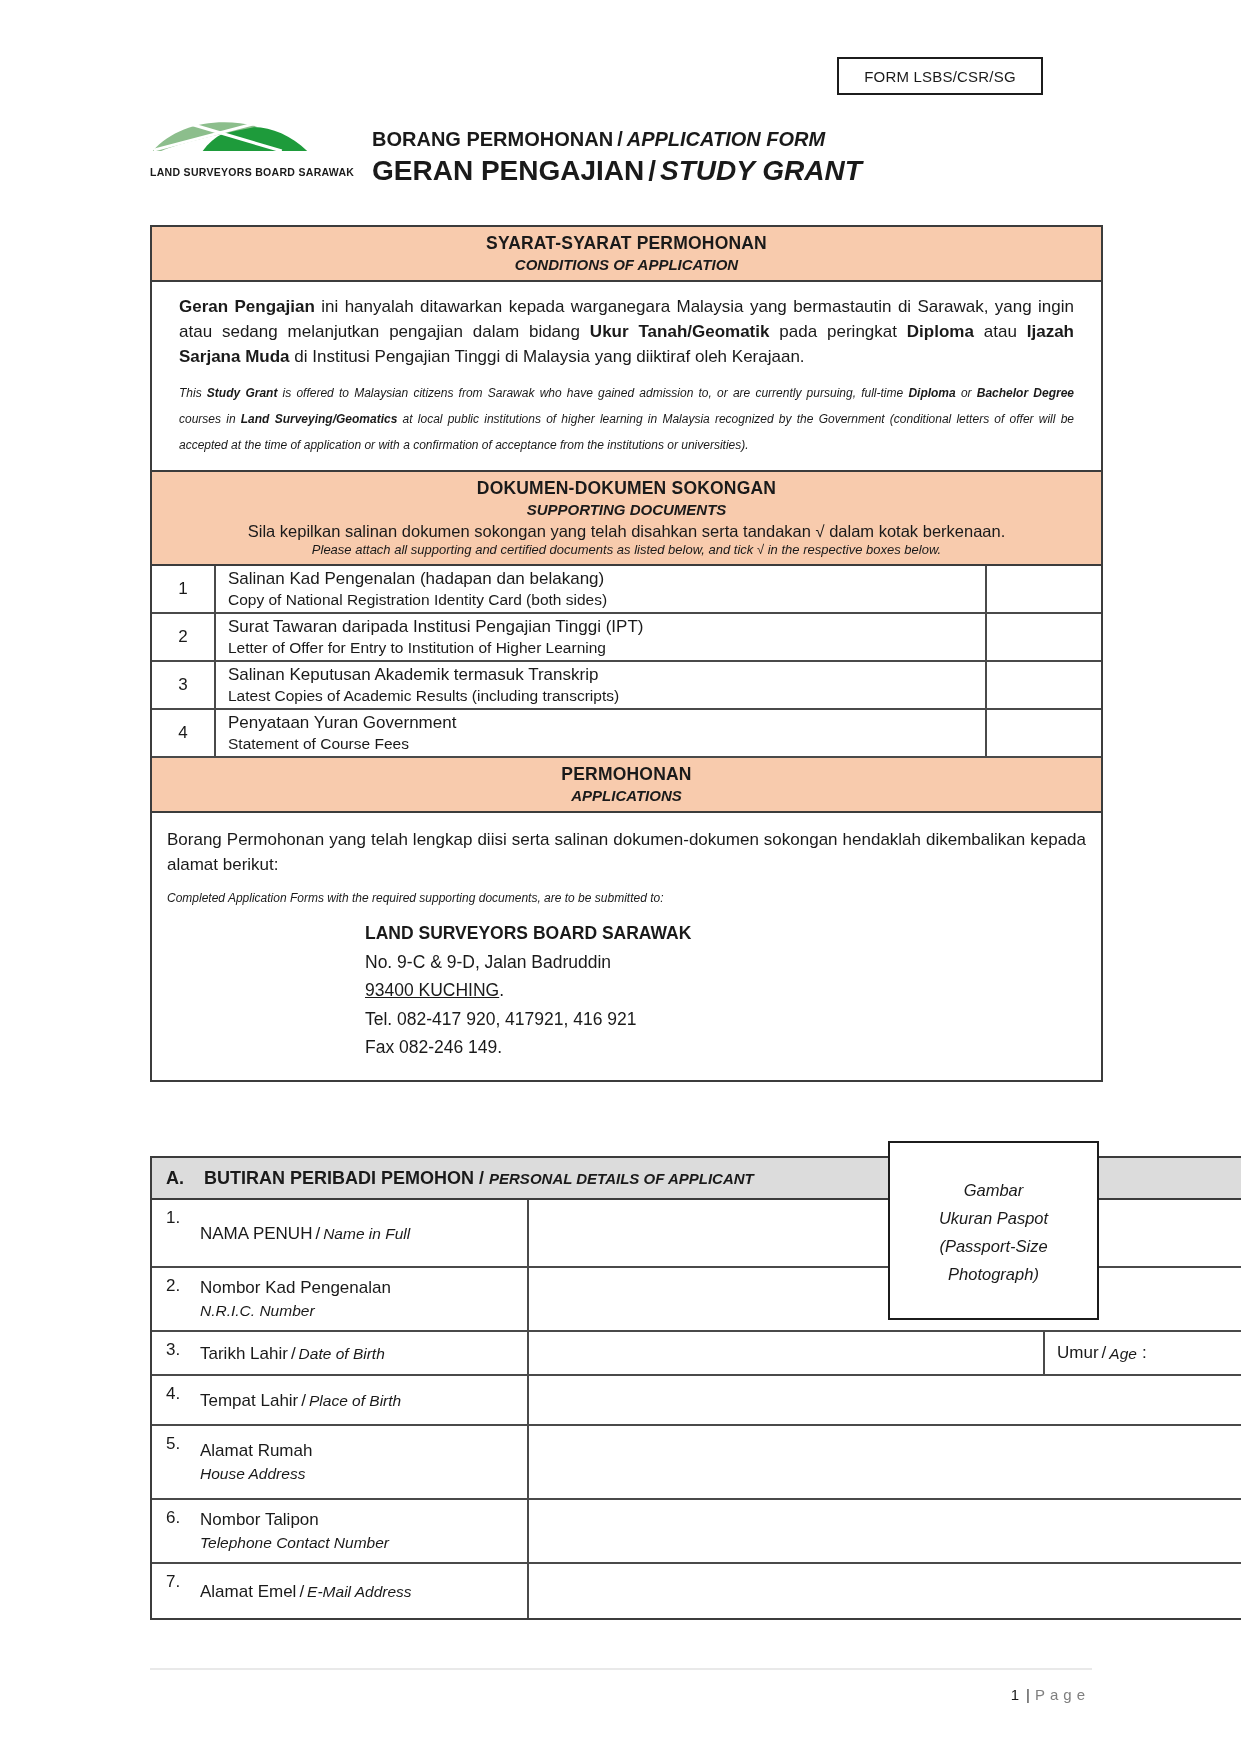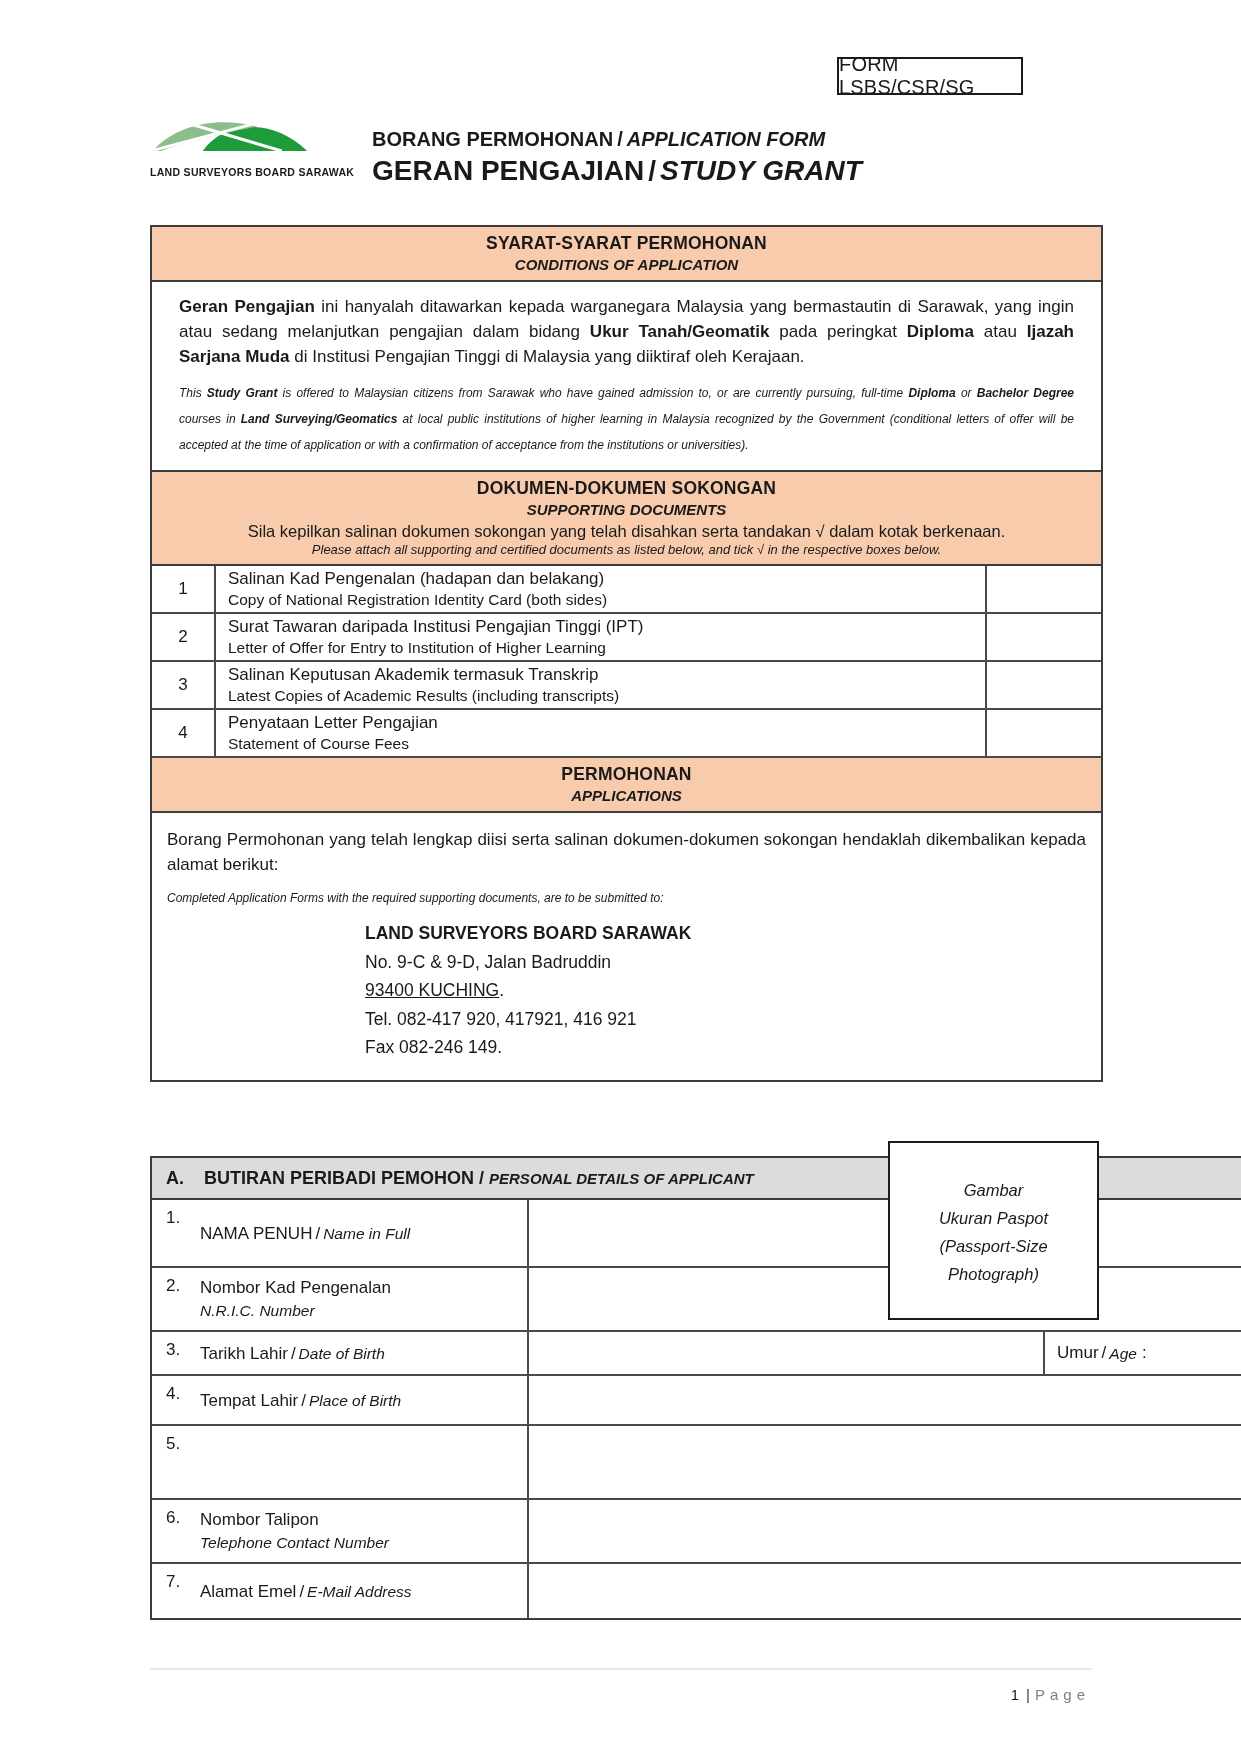--- a/index.html
+++ b/index.html
@@ -3,23 +3,23 @@
 <meta charset="utf-8">
 <style>
   * { margin:0; padding:0; box-sizing:border-box; }
   html,body { background:#9e9e9e; }
   .page {
     position:relative; width:1241px; height:1754px; background:#ffffff;
     font-family:"Liberation Sans", sans-serif; color:#1a1a1a; margin:0 auto; overflow:hidden;
   }
   
   .form-code-box {
-    position:absolute; left:837px; top:57px; width:186px; height:38px;
+    position:absolute; left:837px; top:57px; width:206px; height:38px;
     border:2px solid #1c1c1c; display:flex; align-items:center; justify-content:center;
-    font-size:20px; letter-spacing:.2px;
+    font-size:15px; letter-spacing:.2px;
   }
   
   .header-row { position:absolute; left:150px; top:112px; width:953px; display:flex; }
   .logo-wrap { width:222px; }
   .logo-caption { font-size:10.5px; font-weight:bold; letter-spacing:.3px; margin-top:2px; white-space:nowrap; }
   .titles { margin-left:0; padding-top:16px; }
   .title-line1 { font-size:20px; font-weight:bold; }
   .title-line2 { font-size:28px; font-weight:bold; margin-top:4px; }
   .title-en { font-style:italic; }
   .t-sep { font-weight:bold; padding:0 4px; }
@@ -145,21 +145,21 @@
       <div class="doc-num">3</div>
       <div class="doc-desc">
         <div class="doc-ms">Salinan Keputusan Akademik termasuk Transkrip</div>
         <div class="doc-en">Latest Copies of Academic Results (including transcripts)</div>
       </div>
       <div class="doc-tick"></div>
     </div>
     <div class="doc-row">
       <div class="doc-num">4</div>
       <div class="doc-desc">
-        <div class="doc-ms">Penyataan Letter Pengajian</div>
+        <div class="doc-ms">Penyataan Yuran Government</div>
         <div class="doc-en">Statement of Course Fees</div>
       </div>
       <div class="doc-tick"></div>
     </div>
 
     <div class="band">
       <div class="band-title">PERMOHONAN</div>
       <div class="band-sub">APPLICATIONS</div>
     </div>
     <div class="apps-body">
@@ -228,20 +228,24 @@
       <div class="f-label">
         <span class="f-num">4.</span>
         <span class="f-text"><span class="f-ms">Tempat Lahir</span><span class="f-ms f-sep">/</span><span class="f-en">Place of Birth</span></span>
       </div>
       <div class="f-input"></div>
     </div>
 
     <div class="f-row r5">
       <div class="f-label">
         <span class="f-num">5.</span>
+        <span class="f-text">
+          <span class="f-ms" style="display:block;">Alamat Rumah</span>
+          <span class="f-en" style="display:block;">House Address</span>
+        </span>
       </div>
       <div class="f-input"></div>
     </div>
 
     <div class="f-row r6">
       <div class="f-label">
         <span class="f-num">6.</span>
         <span class="f-text">
           <span class="f-ms" style="display:block;">Nombor Talipon</span>
           <span class="f-en" style="display:block;">Telephone Contact Number</span>

